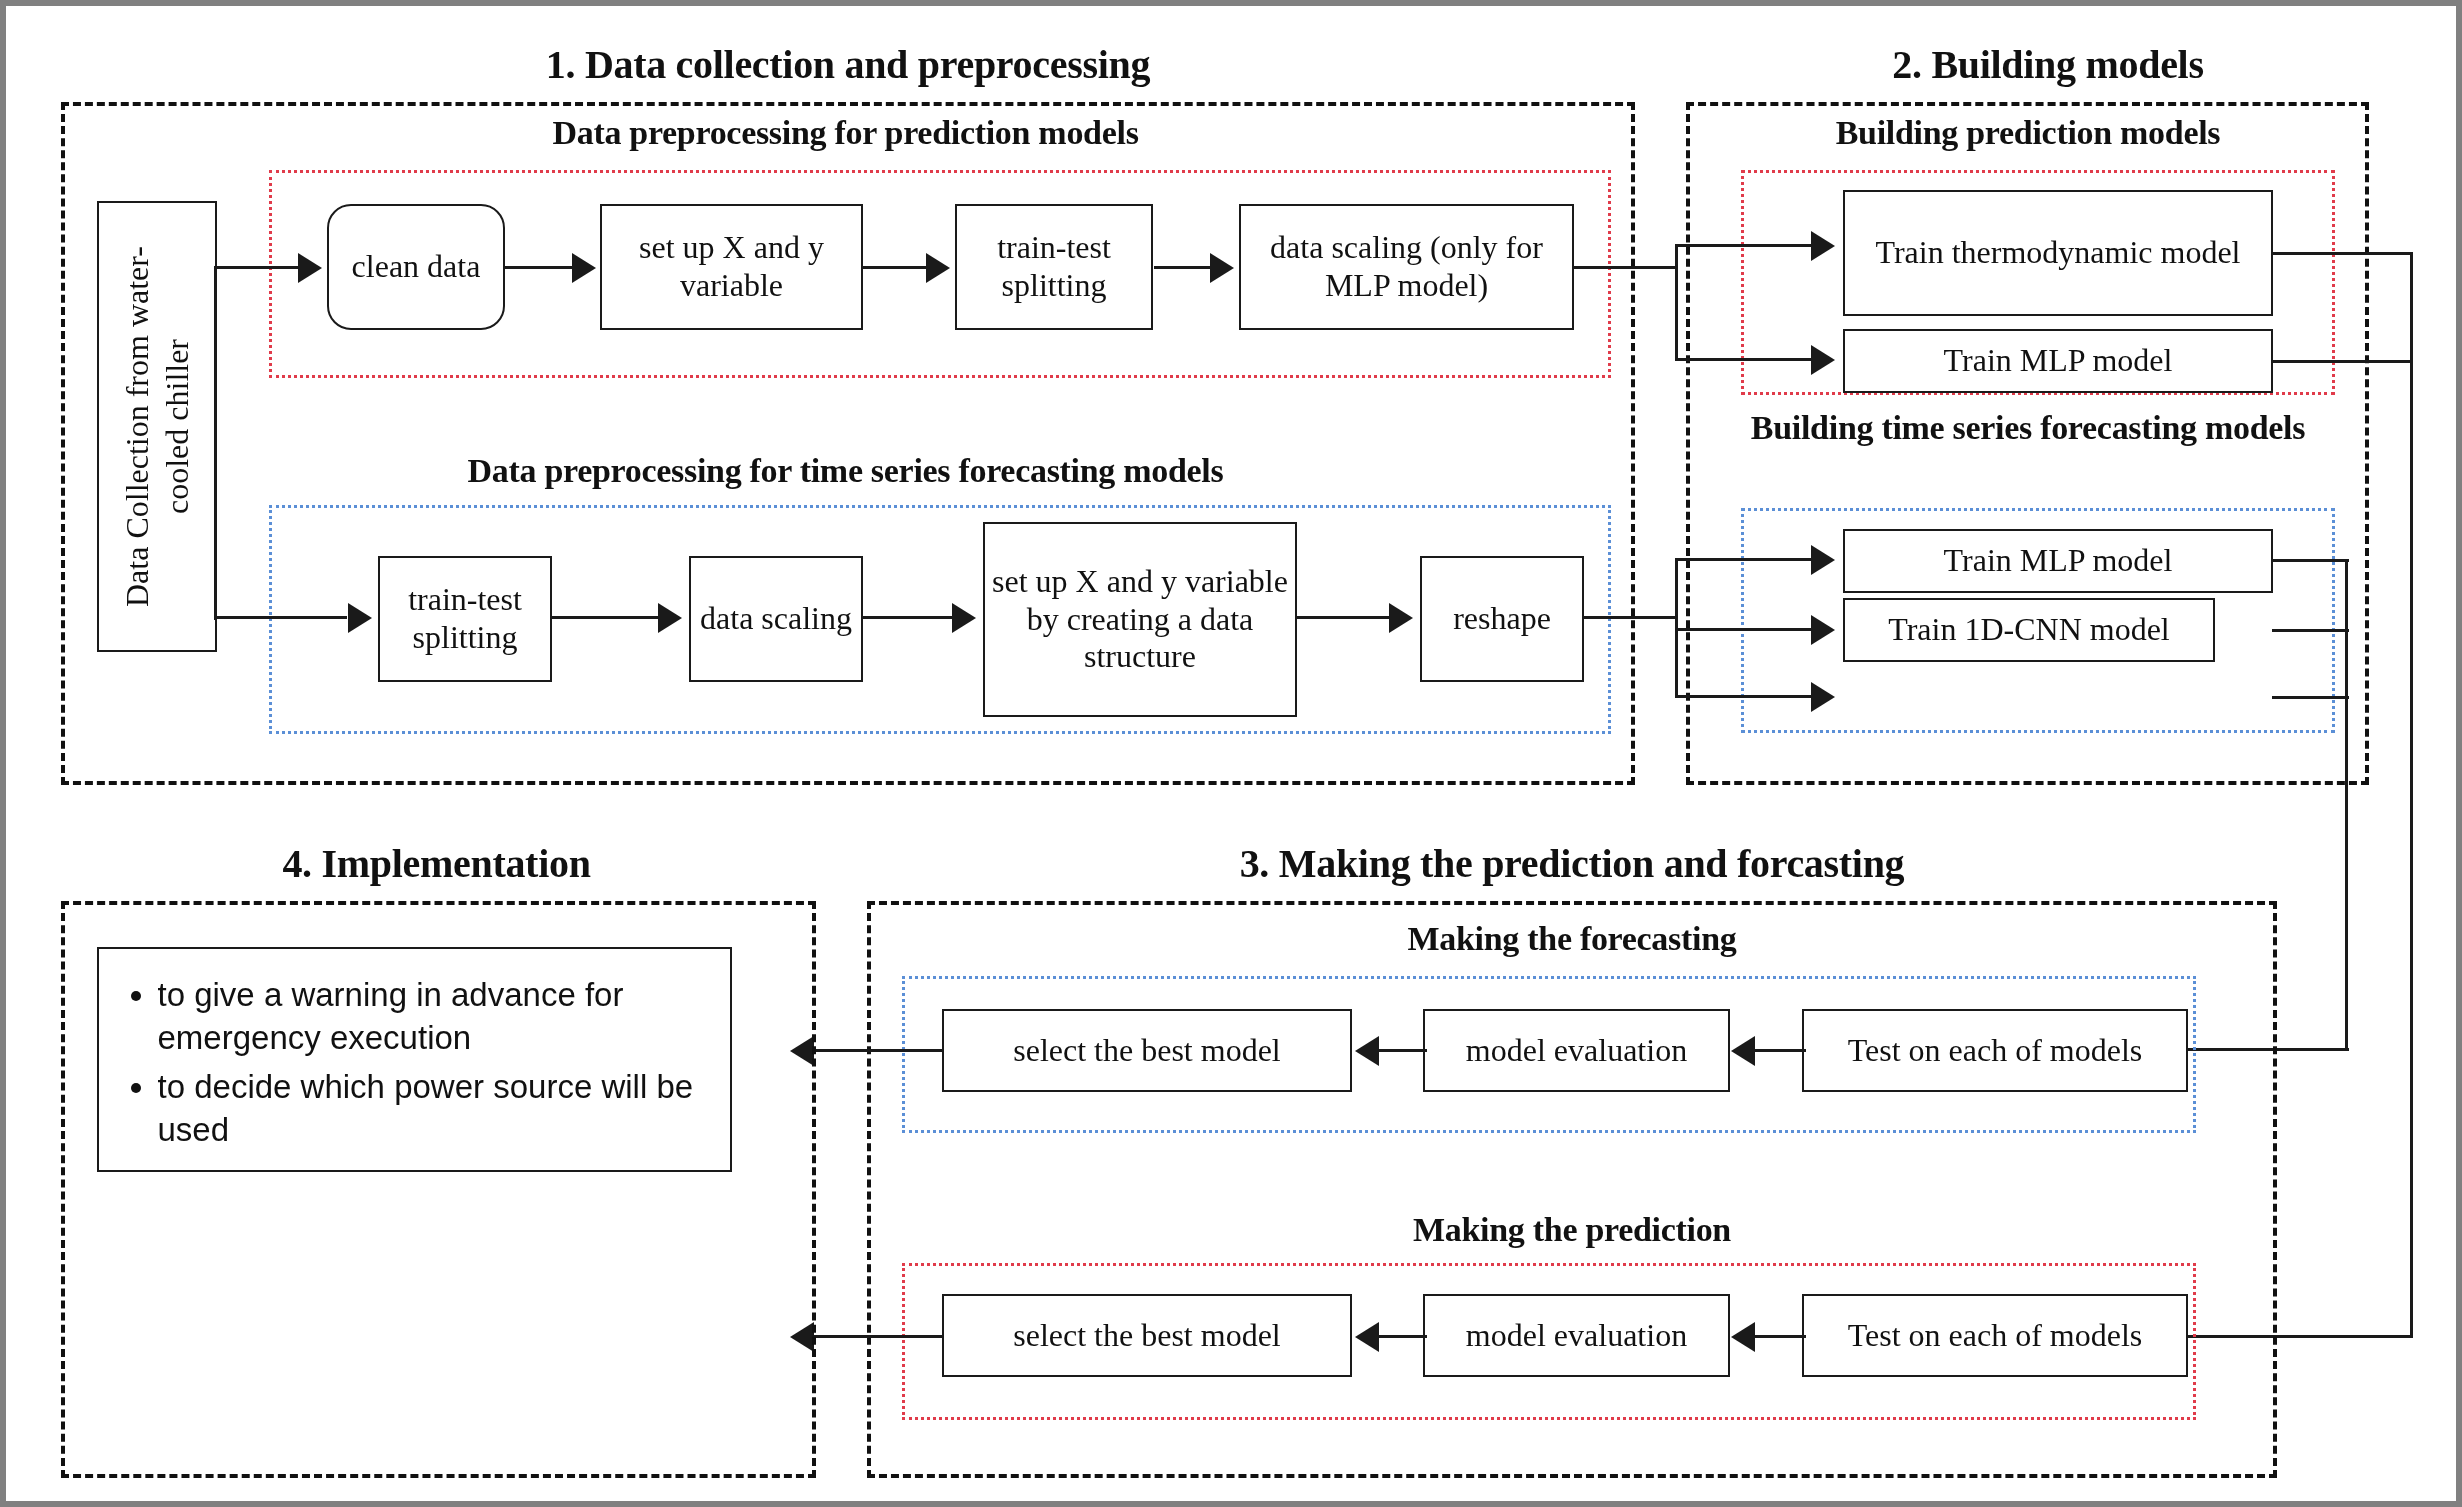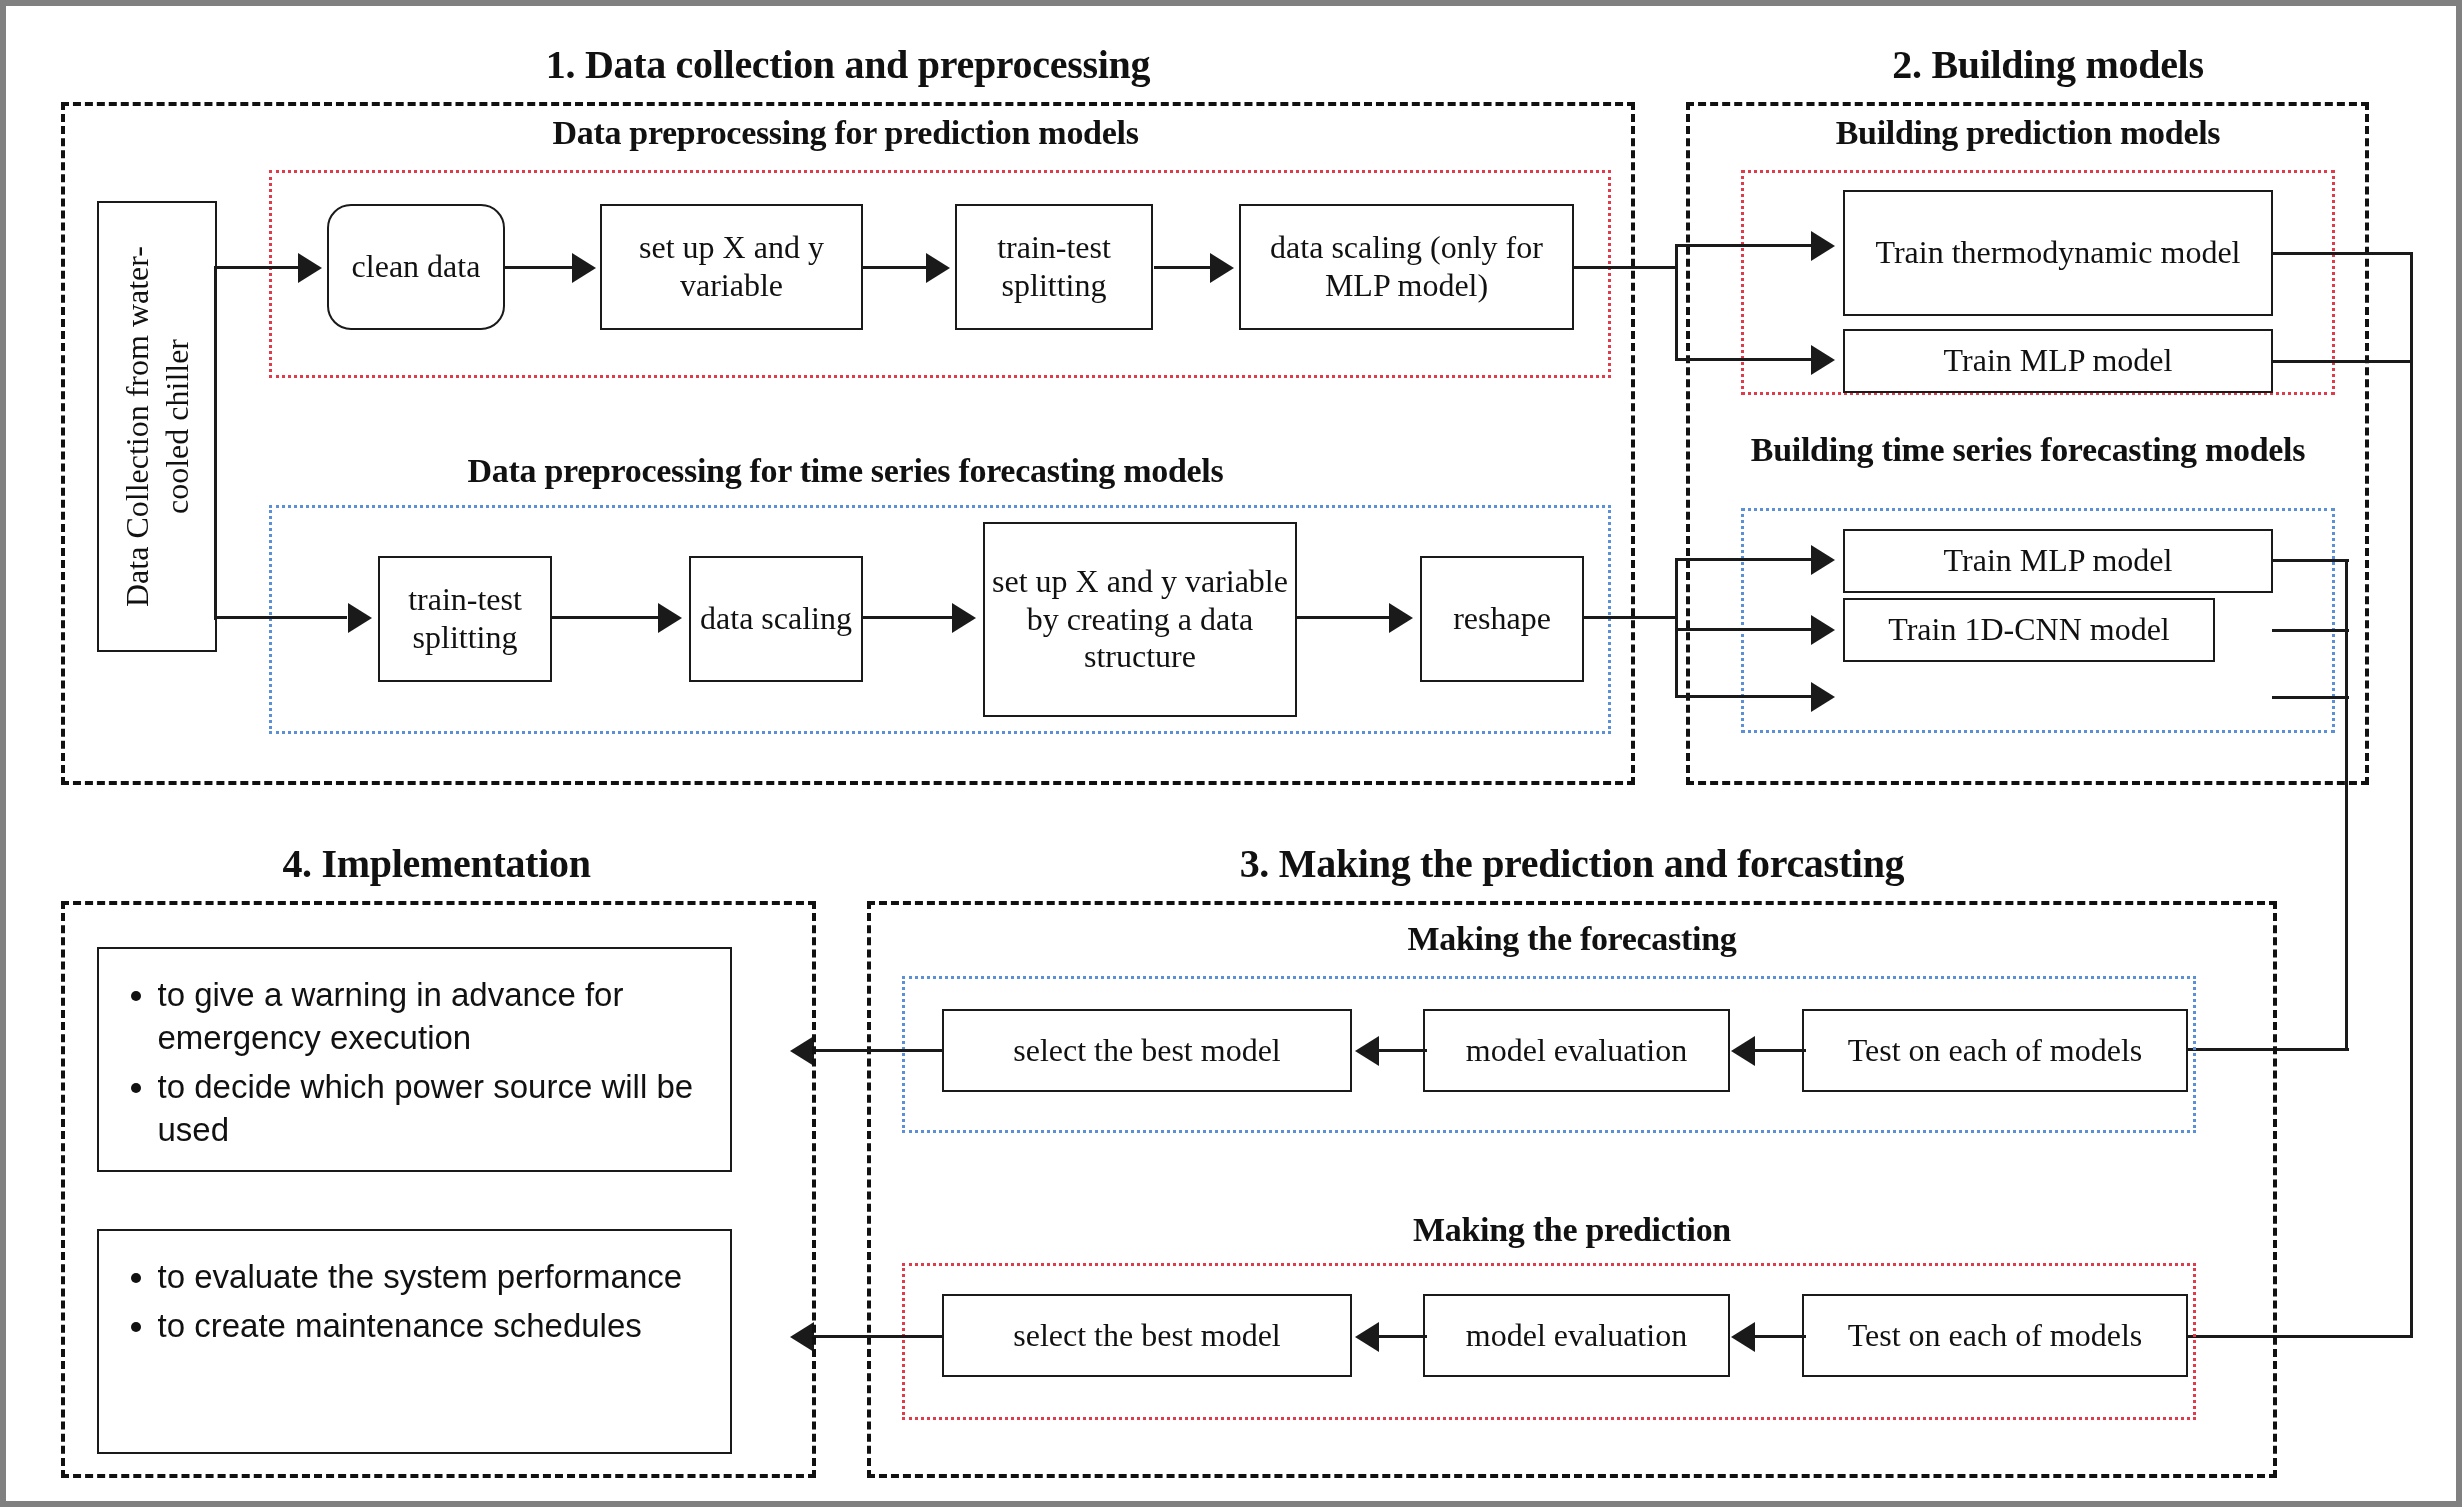--- a/index.html
+++ b/index.html
@@ -30,21 +30,21 @@
     font-weight:bold;
     color:#111;
     text-align:center;
     font-family:"Liberation Serif",serif;
     letter-spacing:-0.3px;
     white-space:nowrap;
     line-height:1.05;
   }
   .t-main{font-size:40px;}
   .t-sub{font-size:34px;}
-  .t-sub.wrap{white-space:normal;line-height:1.12;margin-top:22px;}
+  .t-sub.wrap{white-space:normal;line-height:1.12;}
 
   
   .box{
     position:absolute;box-sizing:border-box;
     border:2.7px solid #1a1a1a;
     background:#fff;
     display:flex;align-items:center;justify-content:center;
     text-align:center;
     font-family:"Liberation Serif",serif;
     font-size:32px;
@@ -228,21 +228,15 @@
   <div class="sectitle t-main" style="left:55px;top:837px;width:751px;">4. Implementation</div>
   <div class="sec" style="left:55px;top:895px;width:755px;height:577px;"></div>
 
   <div class="box bullets" style="left:91px;top:941px;width:635px;height:225px;">
     <ul>
       <li>to give a warning in advance for emergency execution</li>
       <li>to decide which power source will be used</li>
     </ul>
   </div>
 
-  <div class="box bullets" style="left:91px;top:1223px;width:635px;height:225px;">
-    <ul>
-      <li>to evaluate the system performance</li>
-      <li>to create maintenance schedules</li>
-    </ul>
-  </div>
 
 </div>
 
 
 </body></html>

